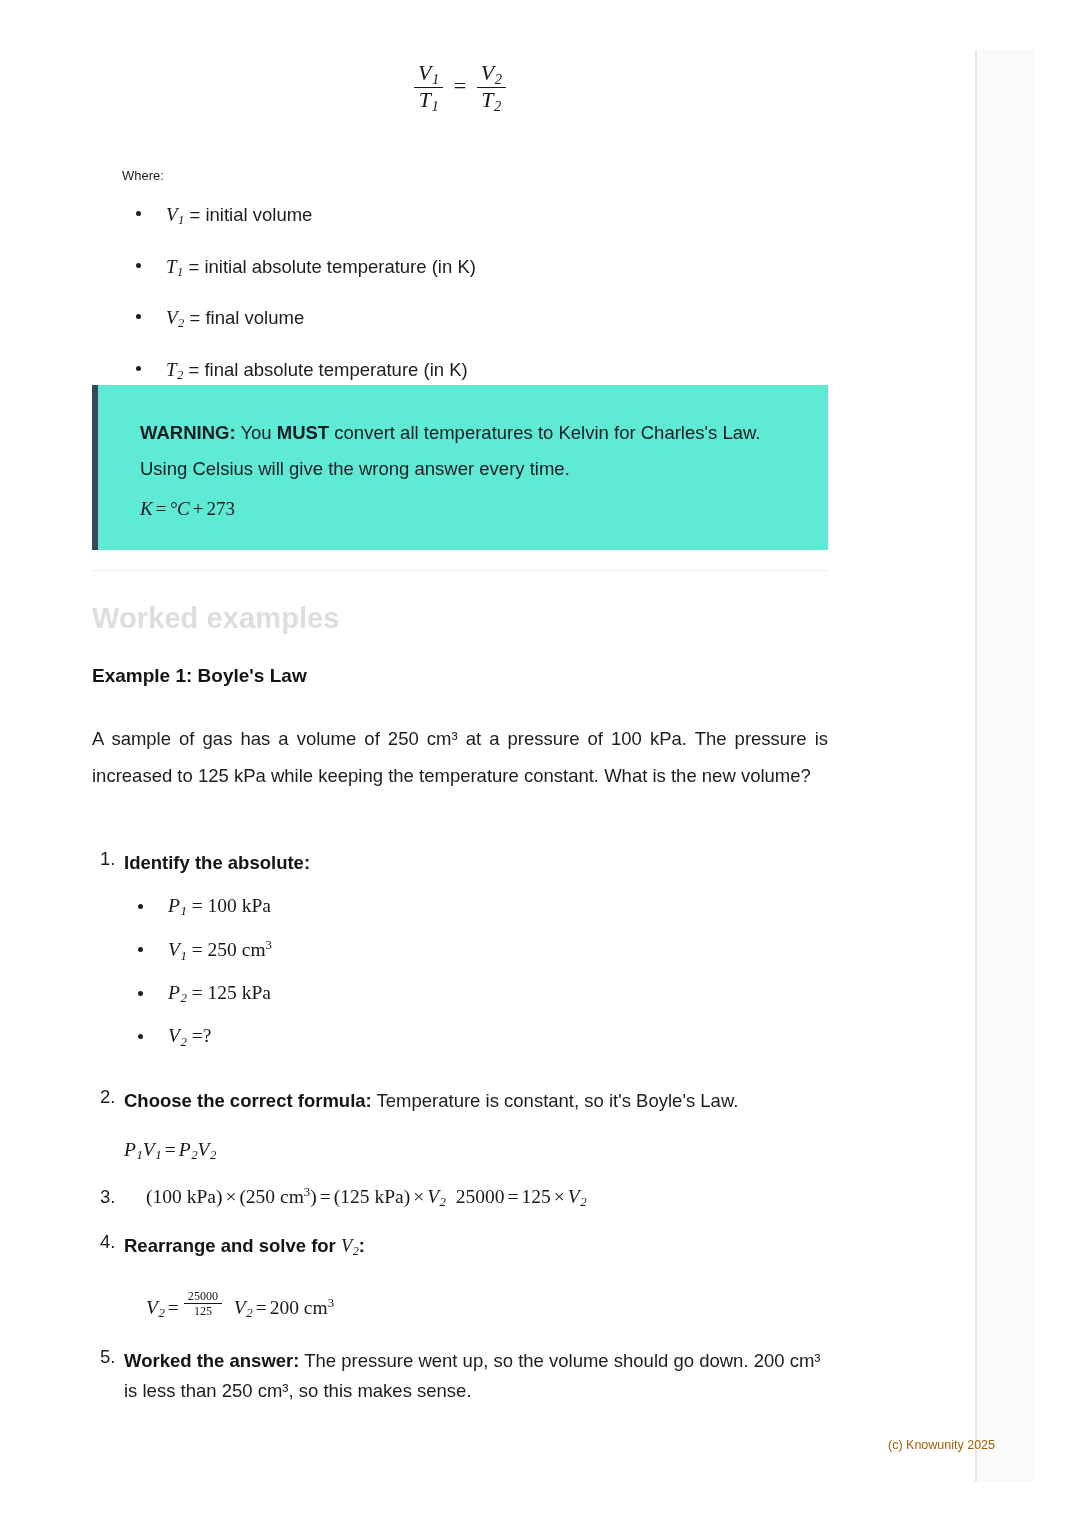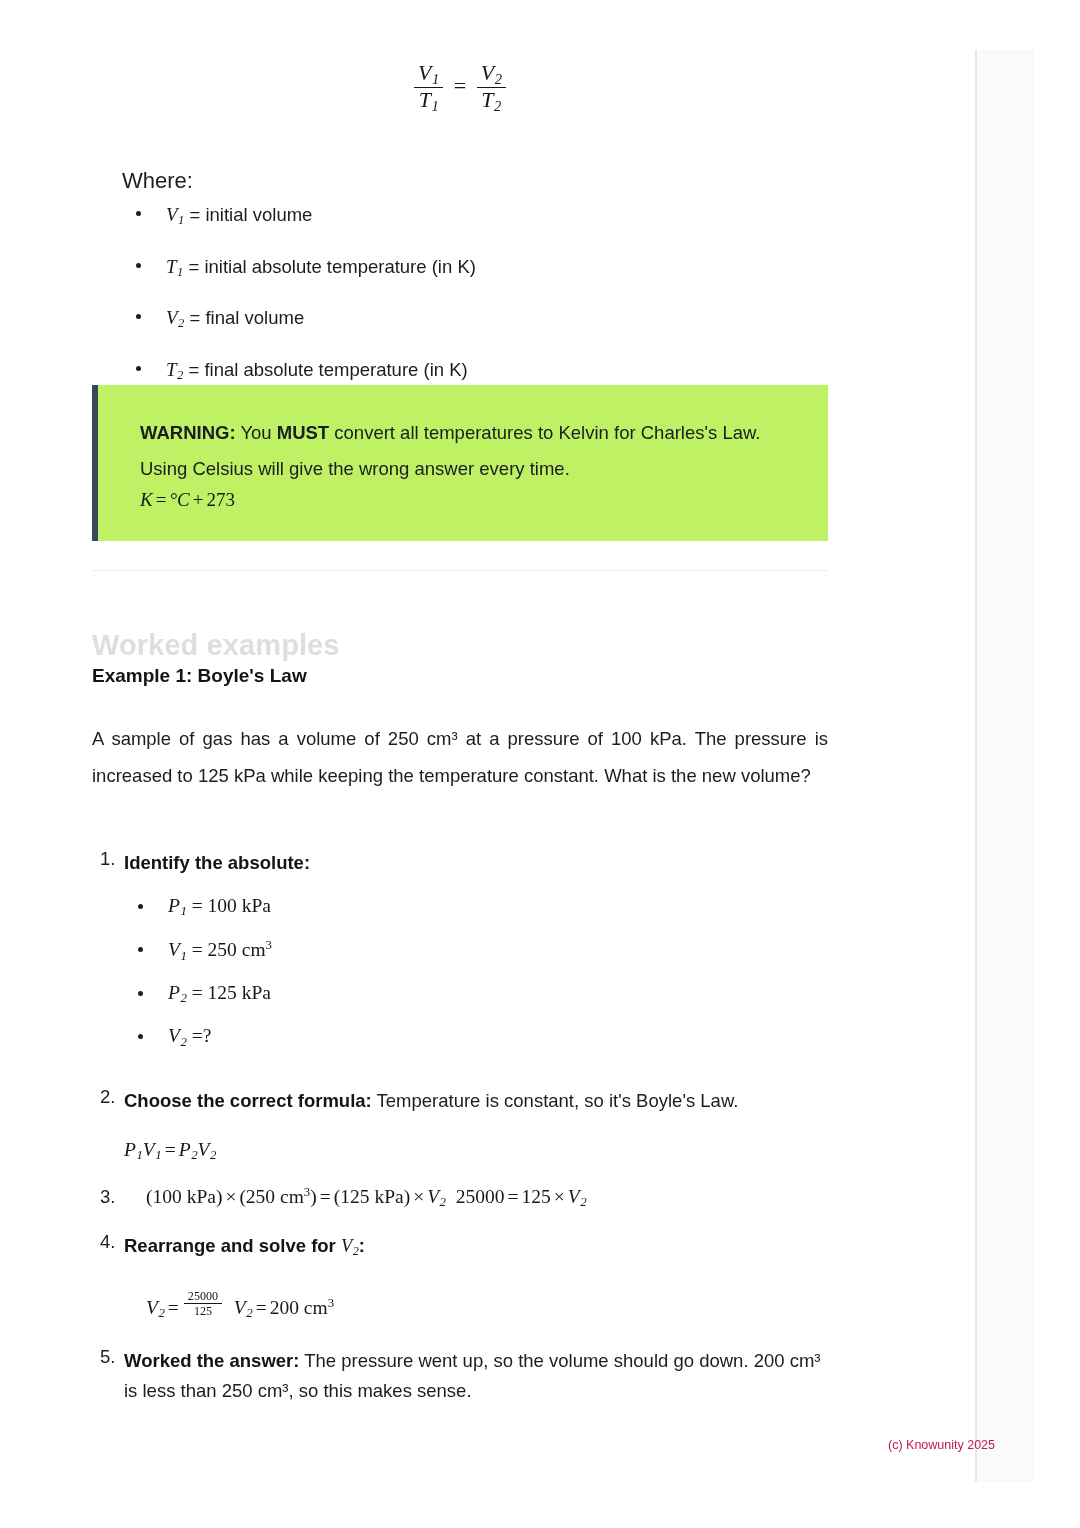--- a/index.html
+++ b/index.html
@@ -101,21 +101,21 @@
     text-align: center;
     font-size: 22px;
     line-height: 1;
   }
 
   
   .where-label {
     position: absolute;
     top: 168px;
     left: 30px;
-    font-size: 22px;
+    font-size: 13px;
     color: #1a1d21;
   }
   ul.plain-list {
     position: absolute;
     top: 196px;
     left: 30px;
     margin: 0;
     padding: 0;
     list-style: none;
     width: 700px;
@@ -145,32 +145,32 @@
     font-size: 19px;
   }
 
   
   .callout {
     position: absolute;
     top: 385px;
     left: 0;
     width: 736px;
     box-sizing: border-box;
-    background: #bef264;
+    background: #5eead4;
     border-left: 6px solid #3b4656;
     padding: 30px 34px 30px 42px;
   }
   .callout p {
     margin: 0;
     font-size: 18.5px;
     line-height: 1.92;
     color: #1a1d21;
   }
   .callout .eq-line {
-    margin-top: 3px;
+    margin-top: 12px;
     font-size: 19px;
   }
   .callout b {
     font-weight: bold;
   }
 
   
   .divider {
     position: absolute;
     top: 570px;
@@ -182,21 +182,20 @@
 
   
   .section-heading {
     position: absolute;
     top: 602px;
     left: 0;
     font-size: 29px;
     font-weight: bold;
     color: #dcdee1;
     letter-spacing: 0.1px;
-    margin-top: 27px;
   }
 
   
   .example-heading {
     position: absolute;
     top: 665px;
     left: 0;
     font-size: 19px;
     font-weight: bold;
     color: #121418;
@@ -271,21 +270,21 @@
     font-size: 19.5px;
     font-family: Liberation Serif, serif;
   }
 
   
   .watermark {
     position: absolute;
     left: 888px;
     top: 1438px;
     font-size: 12.5px;
-    color: #be185d;
+    color: #a16207;
     white-space: nowrap;
   }
 </style>
 </head>
 <body>
 
 <div class="page-edge"></div>
 
 <div class="content">
   <div class="col">

